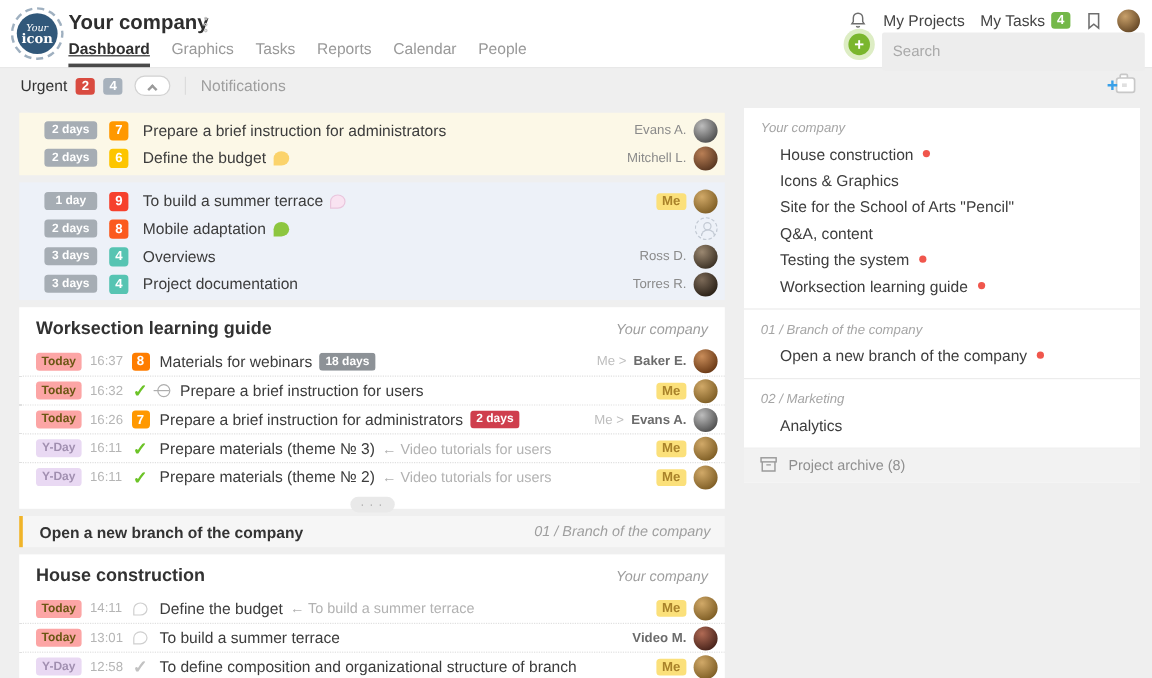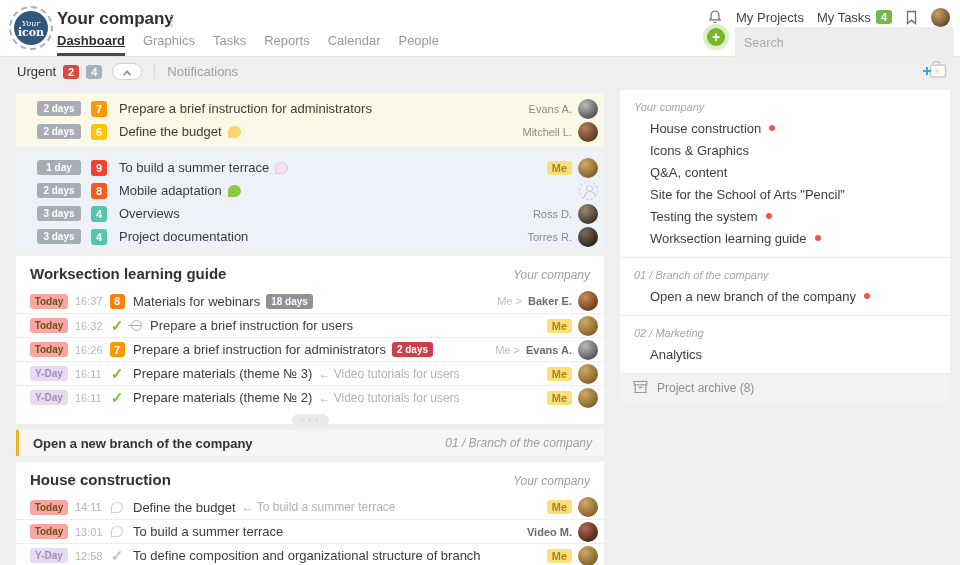--- a/index.html
+++ b/index.html
@@ -388,24 +388,24 @@
         <div class="sgroup">
           <div class="sghead">Your company</div>
           <div class="sitem">
             <span>House construction</span>
             <span class="sdot"></span>
           </div>
           <div class="sitem">
             <span>Icons &amp; Graphics</span>
           </div>
           <div class="sitem">
+            <span>Site for the School of Arts "Pencil"</span>
+          </div>
+          <div class="sitem">
             <span>Q&amp;A, content</span>
-          </div>
-          <div class="sitem">
-            <span>Site for the School of Arts "Pencil"</span>
           </div>
           <div class="sitem">
             <span>Testing the system</span>
             <span class="sdot"></span>
           </div>
           <div class="sitem">
             <span>Worksection learning guide</span>
             <span class="sdot"></span>
           </div>
         </div>

